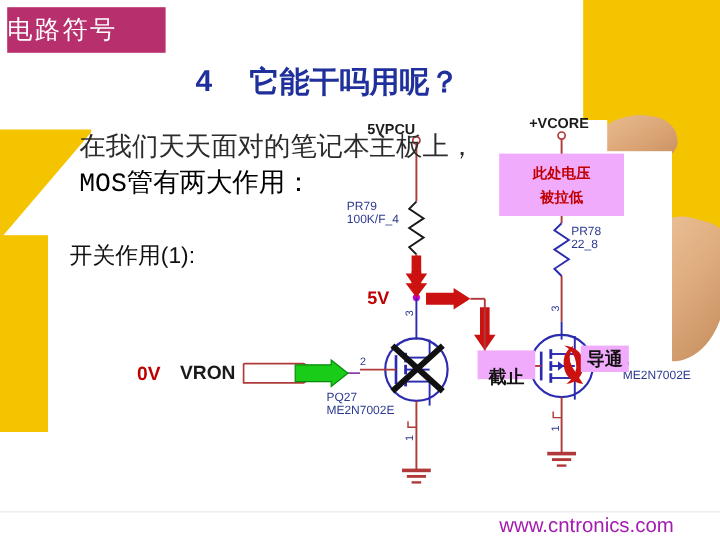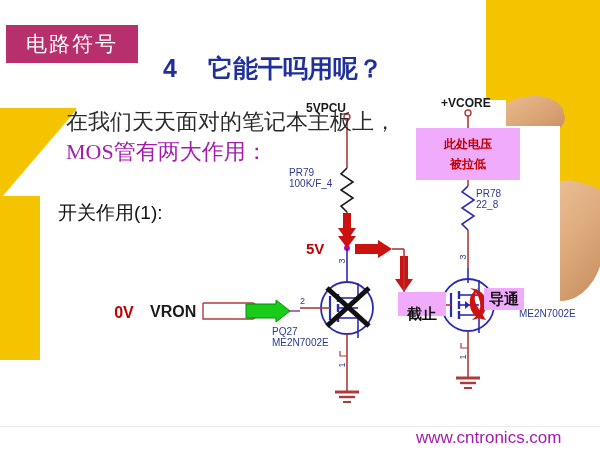--- a/index.html
+++ b/index.html
@@ -58,21 +58,21 @@
     position:absolute;left:76px;top:100px;width:430px;height:78px;background:#ffffff;
   }
   .shade-line{
     position:absolute;left:0;top:426px;width:600px;height:1px;background:#e9e9e9;
   }
 
   
   .badge{
     position:absolute;left:6px;top:6px;width:132px;height:38px;
     background:#b82f6e;
-    display:flex;align-items:center;justify-content:center;margin-top:19px;
+    display:flex;align-items:center;
   }
   .badge span{
     color:#ffffff;font-size:21px;letter-spacing:2px;
     font-family:"DejaVu Serif","Liberation Serif",serif;
   }
 
   
   .slide-num{
     position:absolute;left:163px;top:54px;
     color:#1f2f9b;font-size:25px;font-weight:bold;
@@ -85,22 +85,22 @@
     white-space:nowrap;
   }
   .body-line1{
     position:absolute;left:66px;top:107px;
     color:#2b2b2b;font-size:22px;
     font-family:"DejaVu Serif","Liberation Serif",serif;
     white-space:nowrap;
   }
   .body-line2{
     position:absolute;left:66px;top:137px;
-    color:#a21caf;font-size:22px;
-    font-family:Liberation Serif, serif;
+    color:#000000;font-size:22px;
+    font-family:Liberation Mono, monospace;
     white-space:nowrap;
   }
   .switch-role{
     position:absolute;left:58px;top:200px;
     color:#111111;font-size:19px;font-weight:normal;
     white-space:nowrap;
   }
   .pq27-note{
     position:absolute;left:48px;top:246px;
     color:#111111;font-size:17px;font-weight:bold;

